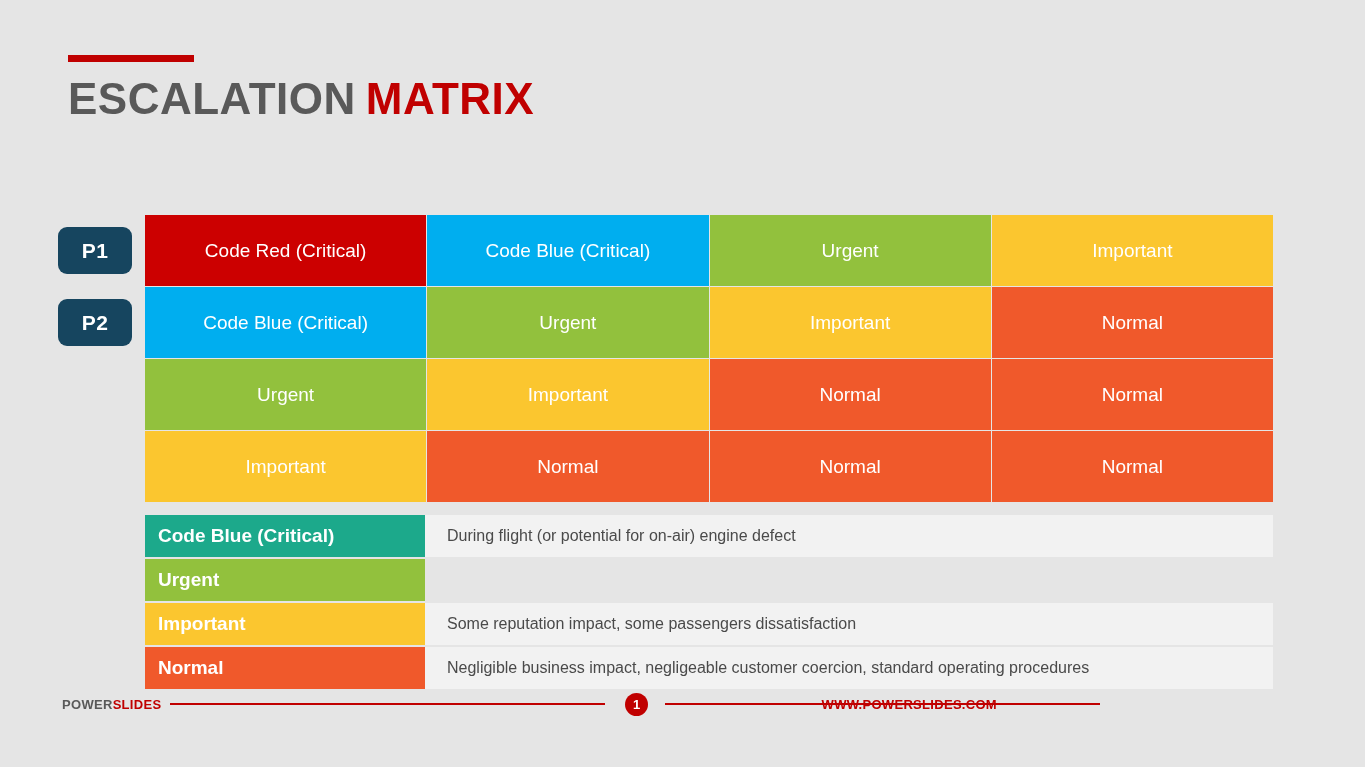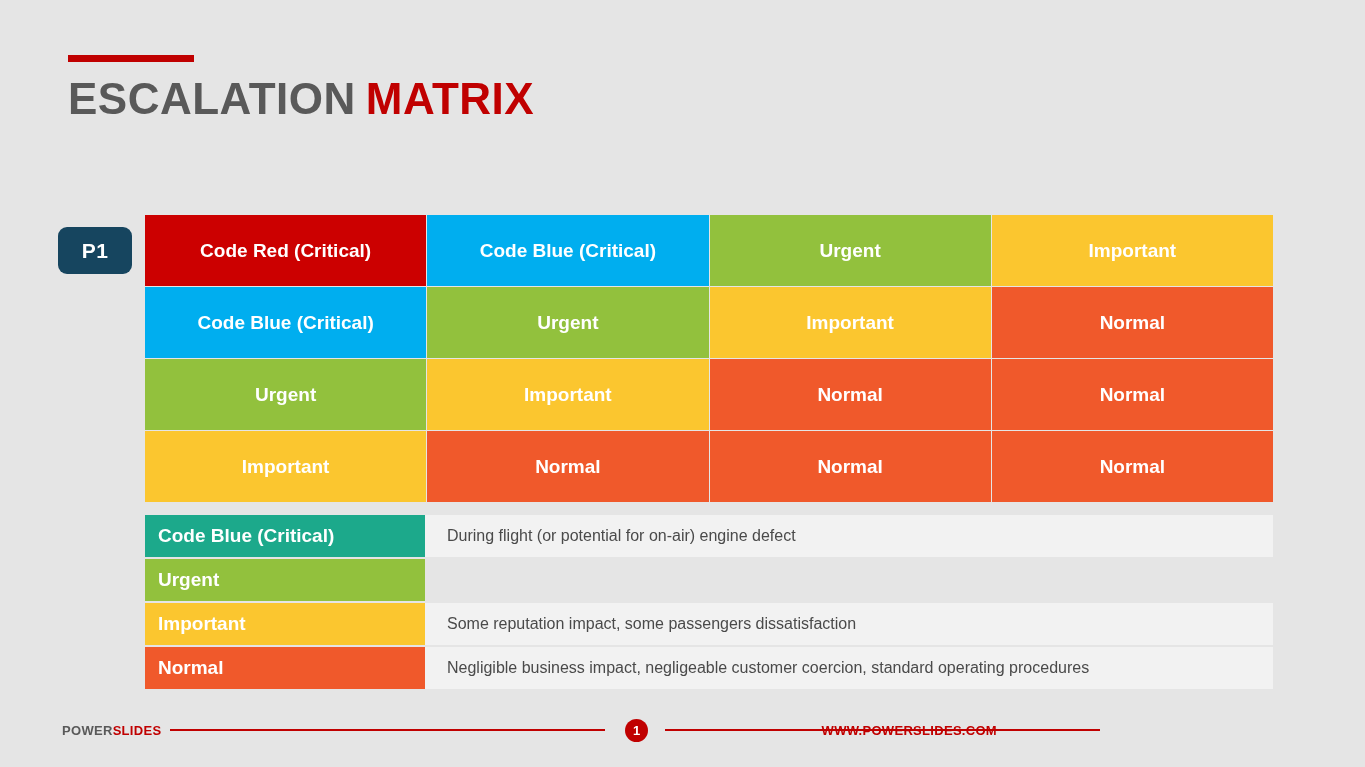--- a/index.html
+++ b/index.html
@@ -98,21 +98,21 @@
     height: 71px;
     margin-bottom: 1px;
   }
   .matrix-cell {
     flex: 1 1 0;
     margin-right: 1px;
     display: flex;
     align-items: center;
     justify-content: center;
     color: #ffffff;
-    font-weight: bold;
+    font-weight: normal;
     font-size: 19px;
     white-space: nowrap;
   }
   .matrix-cell:last-child { margin-right: 0; }
 
   
   .legend {
     position: absolute;
     left: 145px;
     top: 515px;
@@ -143,21 +143,21 @@
     box-sizing: border-box;
     color: #4A4A4A;
     font-size: 16px;
     white-space: nowrap;
   }
 
   
   .footer {
     position: absolute;
     left: 0;
-    top: 710px;
+    top: 684px;
     width: 1082px;
     height: 40px;
     display: flex;
     align-items: center;
   }
   .brand {
     position: absolute;
     left: 62px;
     font-size: 13px;
     font-weight: bold;
@@ -214,20 +214,23 @@
     <div class="title-text">
       <span class="title-main">ESCALATION</span><span class="title-accent">MATRIX</span>
     </div>
   </div>
 
 
   <div class="row-labels">
     <div class="row-label-slot">
       <div class="badge">P1</div>
     </div>
+    <div class="row-label-slot">
+      <div class="badge">P2</div>
+    </div>
   </div>
 
   <div class="matrix">
 
     <div class="matrix-row">
       <div class="matrix-cell" style="background-color: rgb(204, 0, 0);">Code Red (Critical)</div>
       <div class="matrix-cell" style="background-color: rgb(0, 174, 239);">Code Blue (Critical)</div>
       <div class="matrix-cell" style="background-color: rgb(146, 193, 61);">Urgent</div>
       <div class="matrix-cell" style="background-color: rgb(251, 198, 47);">Important</div>
     </div>

